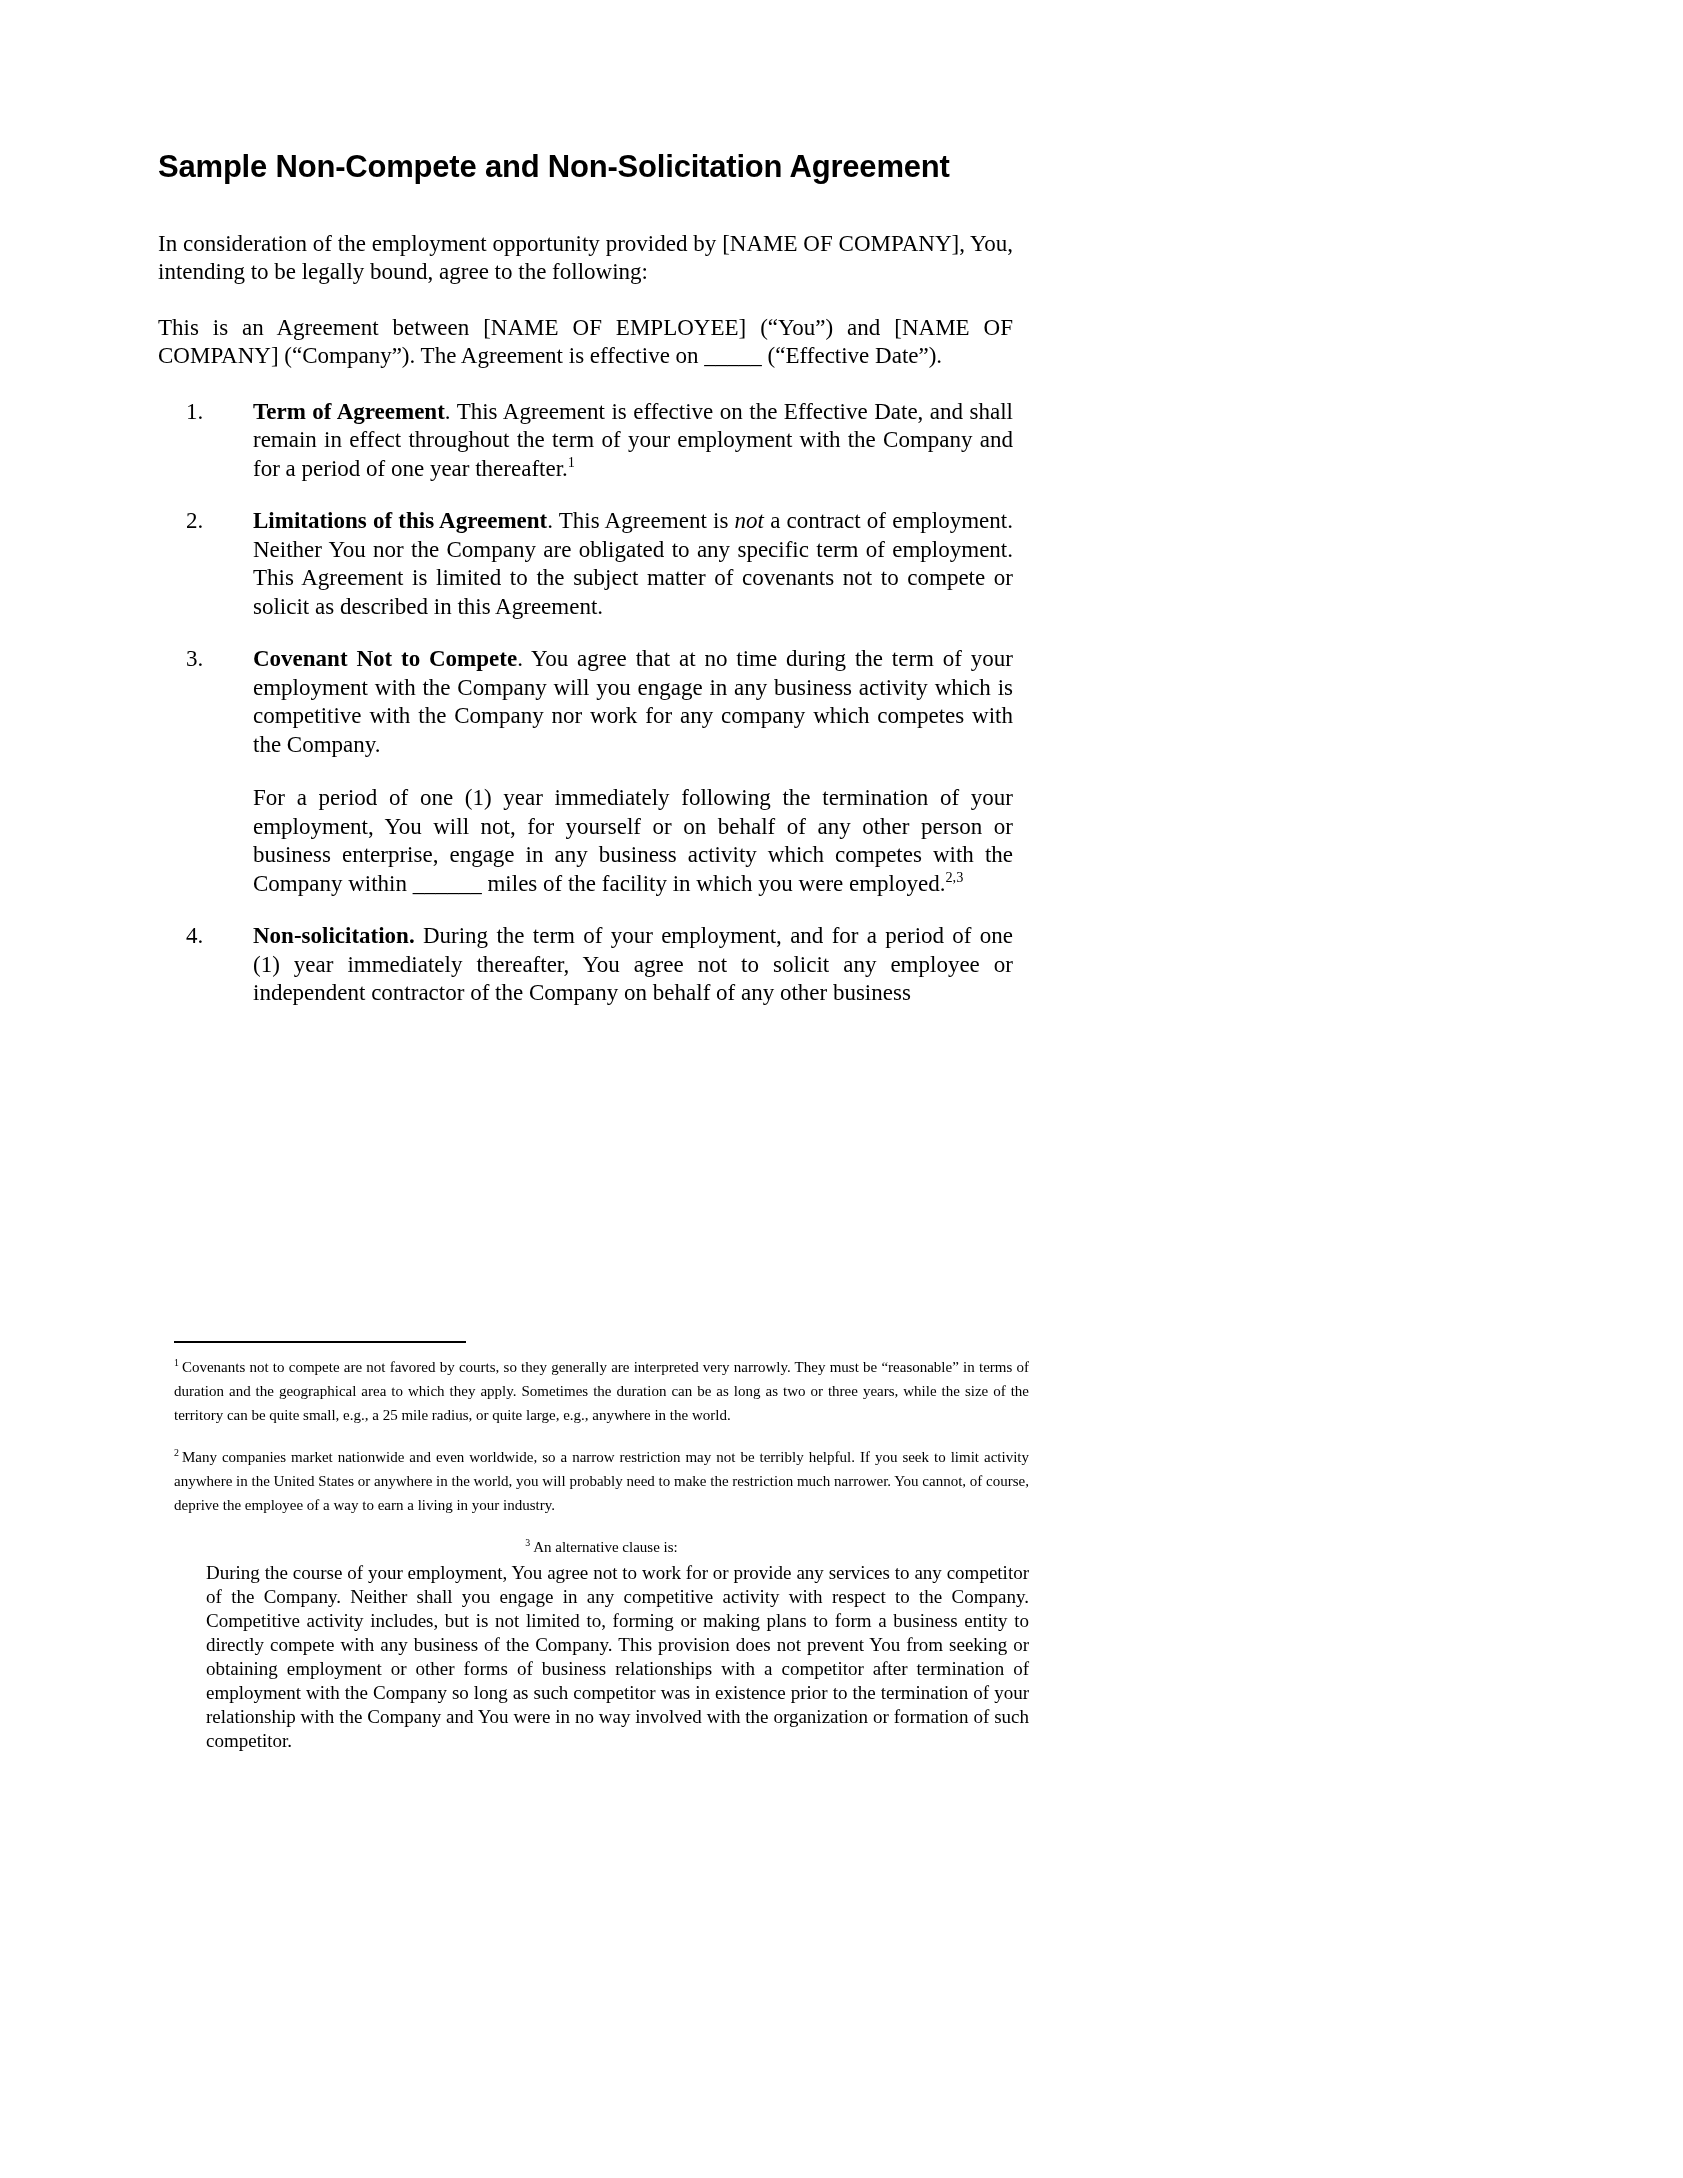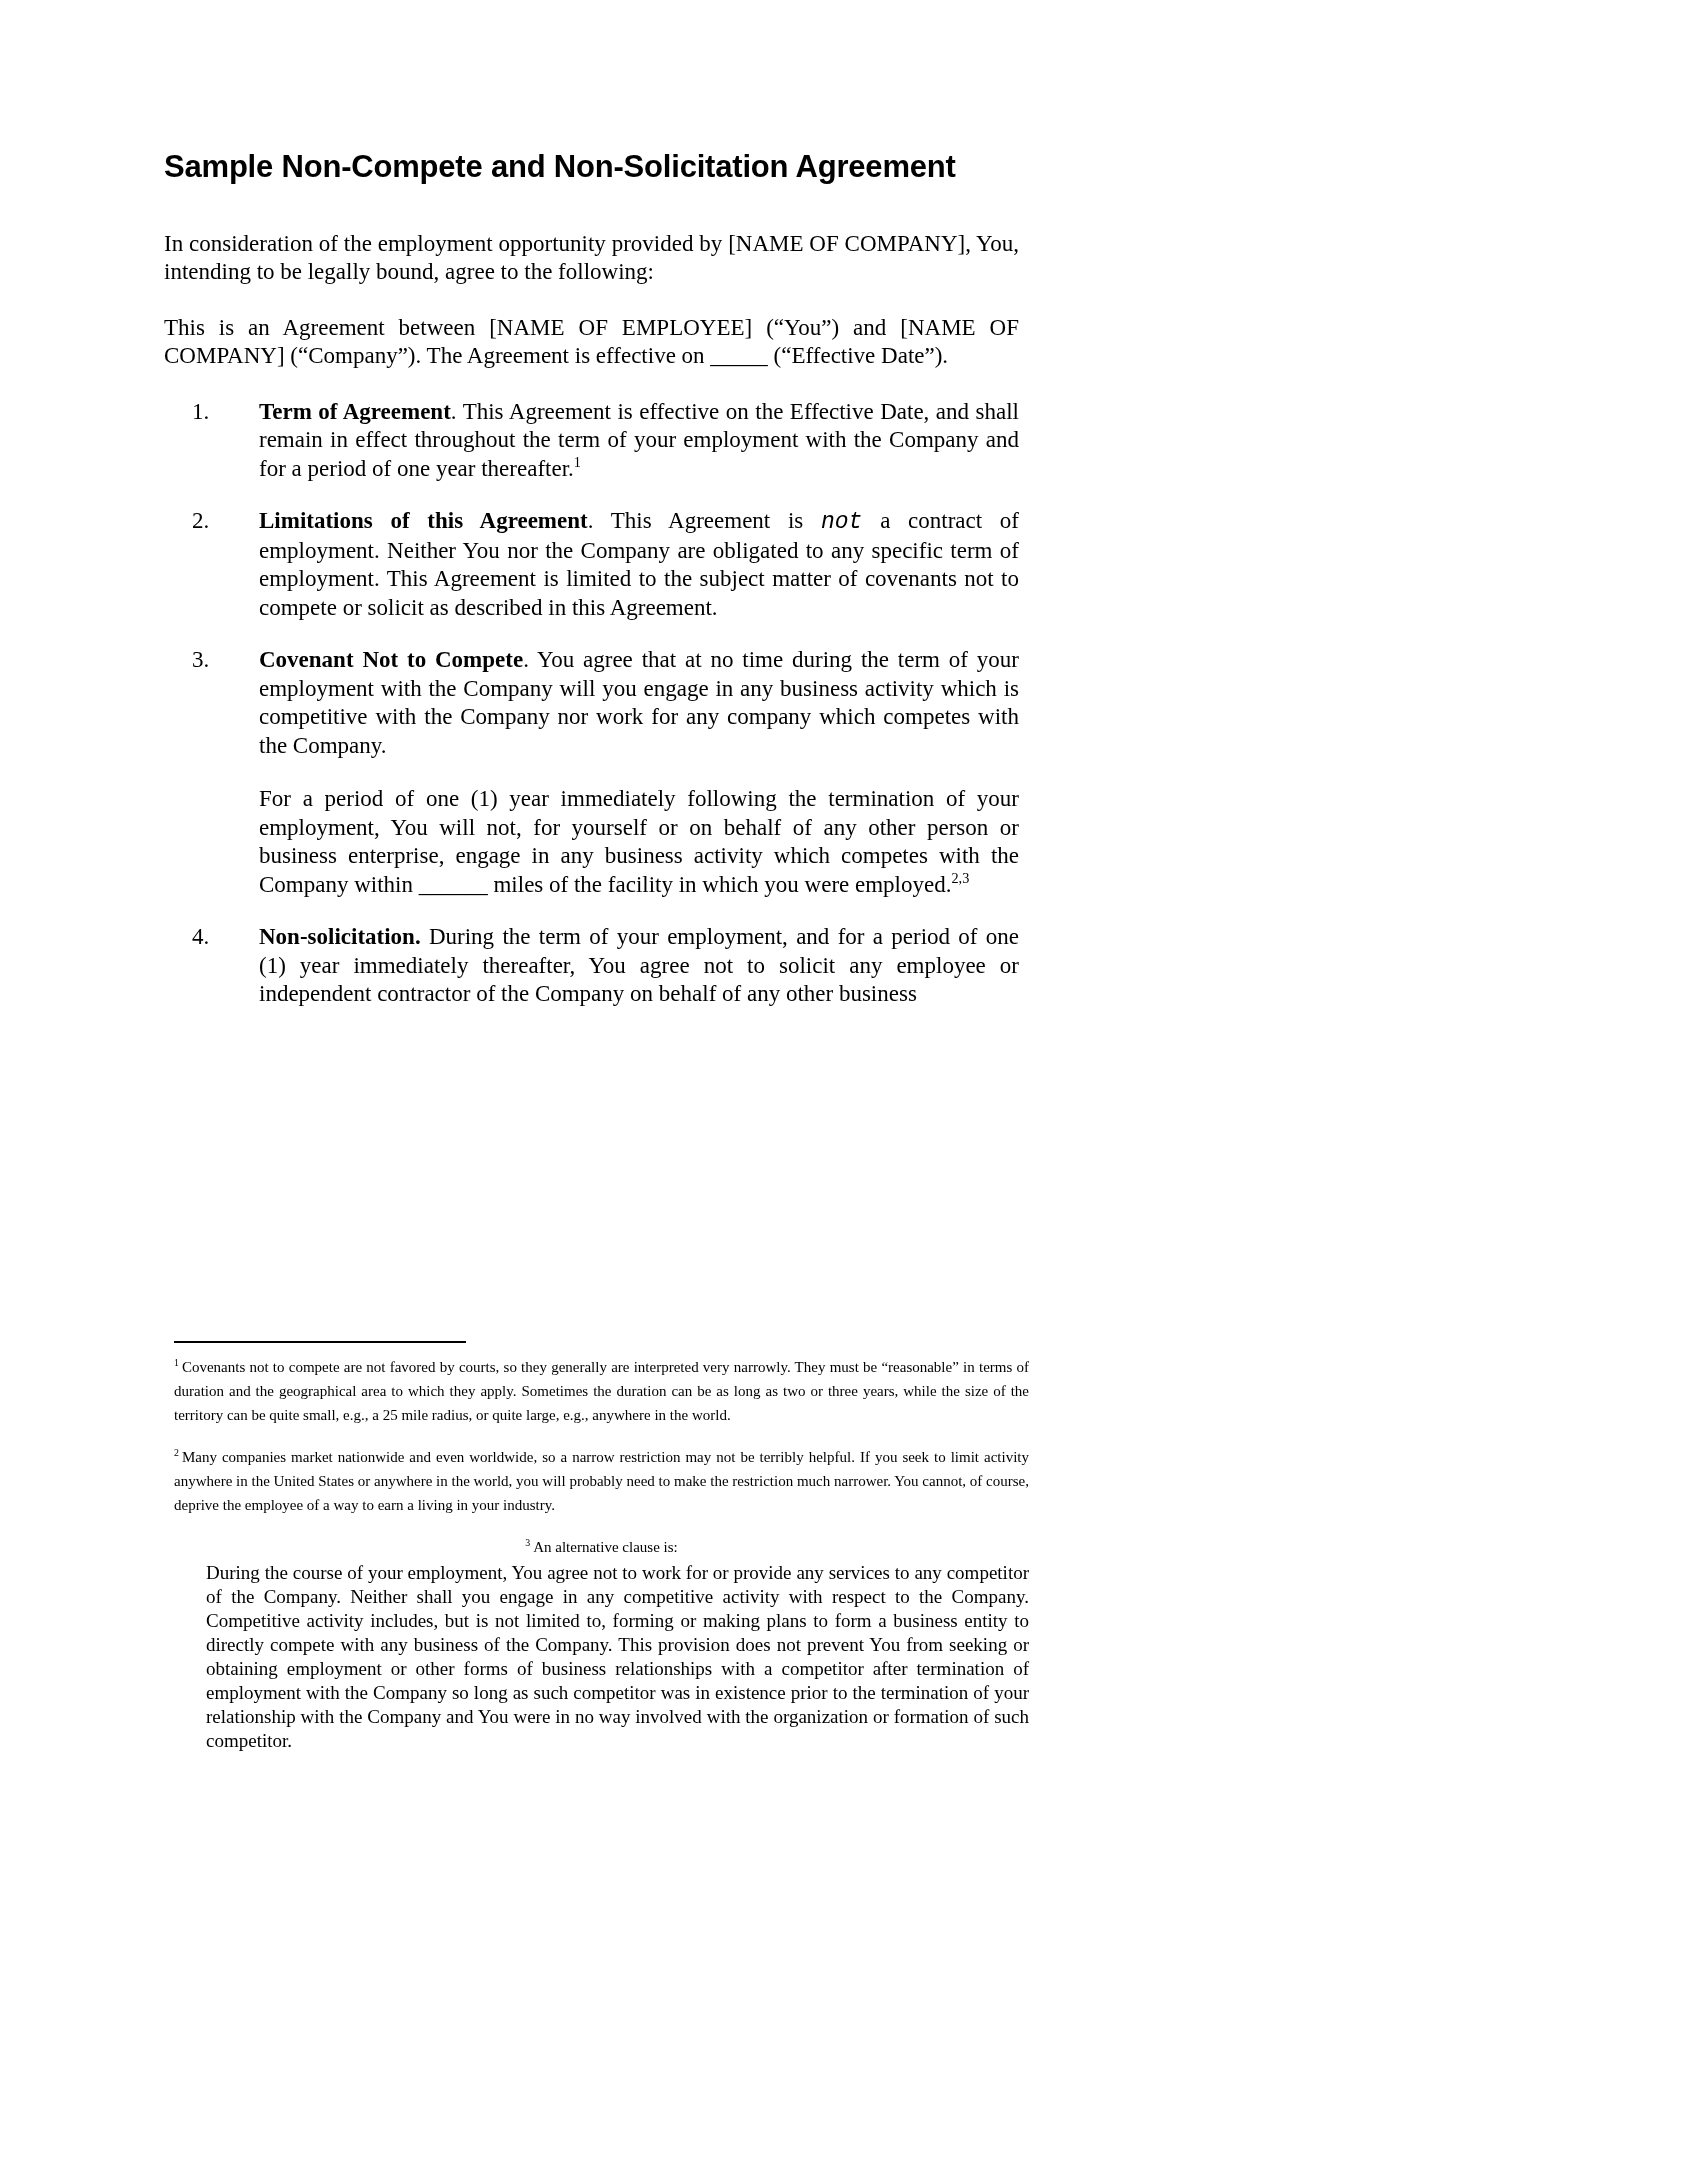--- a/index.html
+++ b/index.html
@@ -20,21 +20,21 @@
     width: 1683px;
     height: 2178px;
     background: #ffffff;
     box-sizing: border-box;
     padding: 0;
     overflow: hidden;
   }
 
   .content {
     position: absolute;
-    left: 164px;
+    left: 158px;
     top: 149px;
     width: 855px;
   }
 
   
   .doc-title {
     font-family: "Liberation Sans", "DejaVu Sans", sans-serif;
     font-weight: bold;
     font-size: 31px;
     line-height: 1.18;
@@ -74,21 +74,20 @@
     font-size: 23px;
     line-height: 28.5px;
     text-align: justify;
     text-justify: inter-word;
   }
   .clause-body .lead {
     font-weight: bold;
   }
   .clause-body em {
     font-style: italic;
-    font-family: Liberation Mono, monospace;
   }
   .subpara {
     margin-top: 25px;
     text-align: justify;
     text-justify: inter-word;
   }
 
   sup.fn {
     font-size: 0.62em;
     vertical-align: super;

